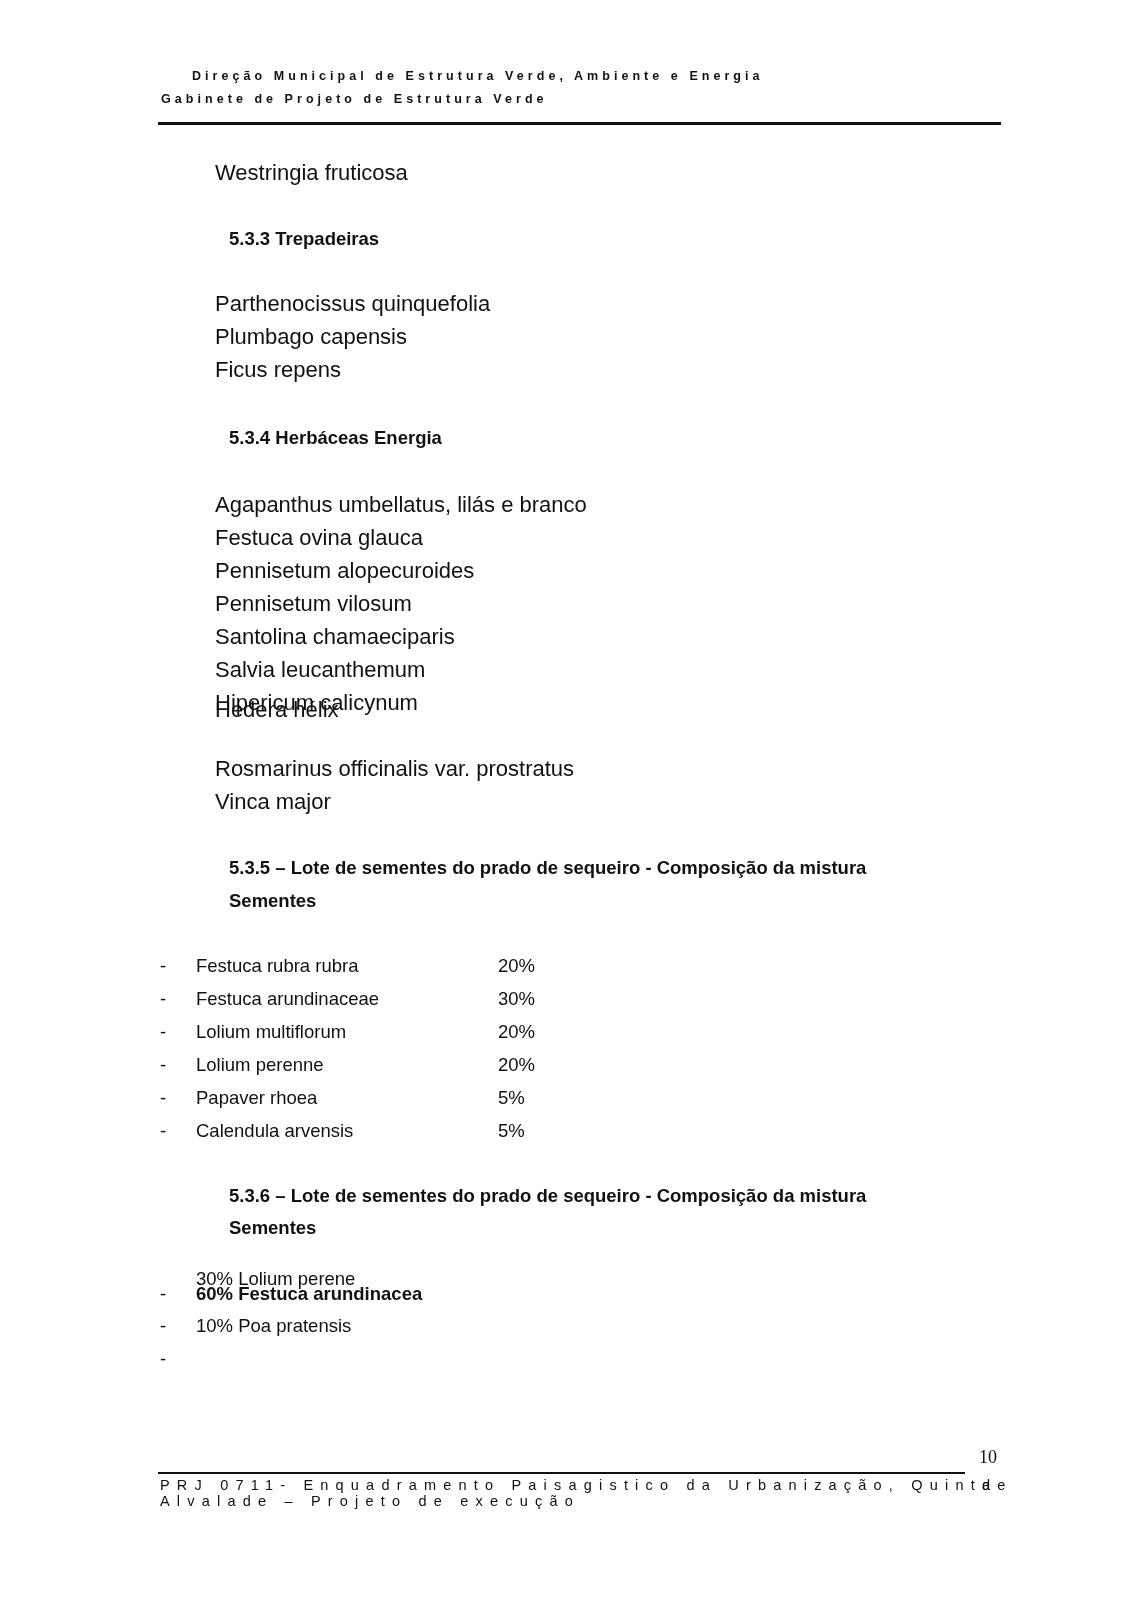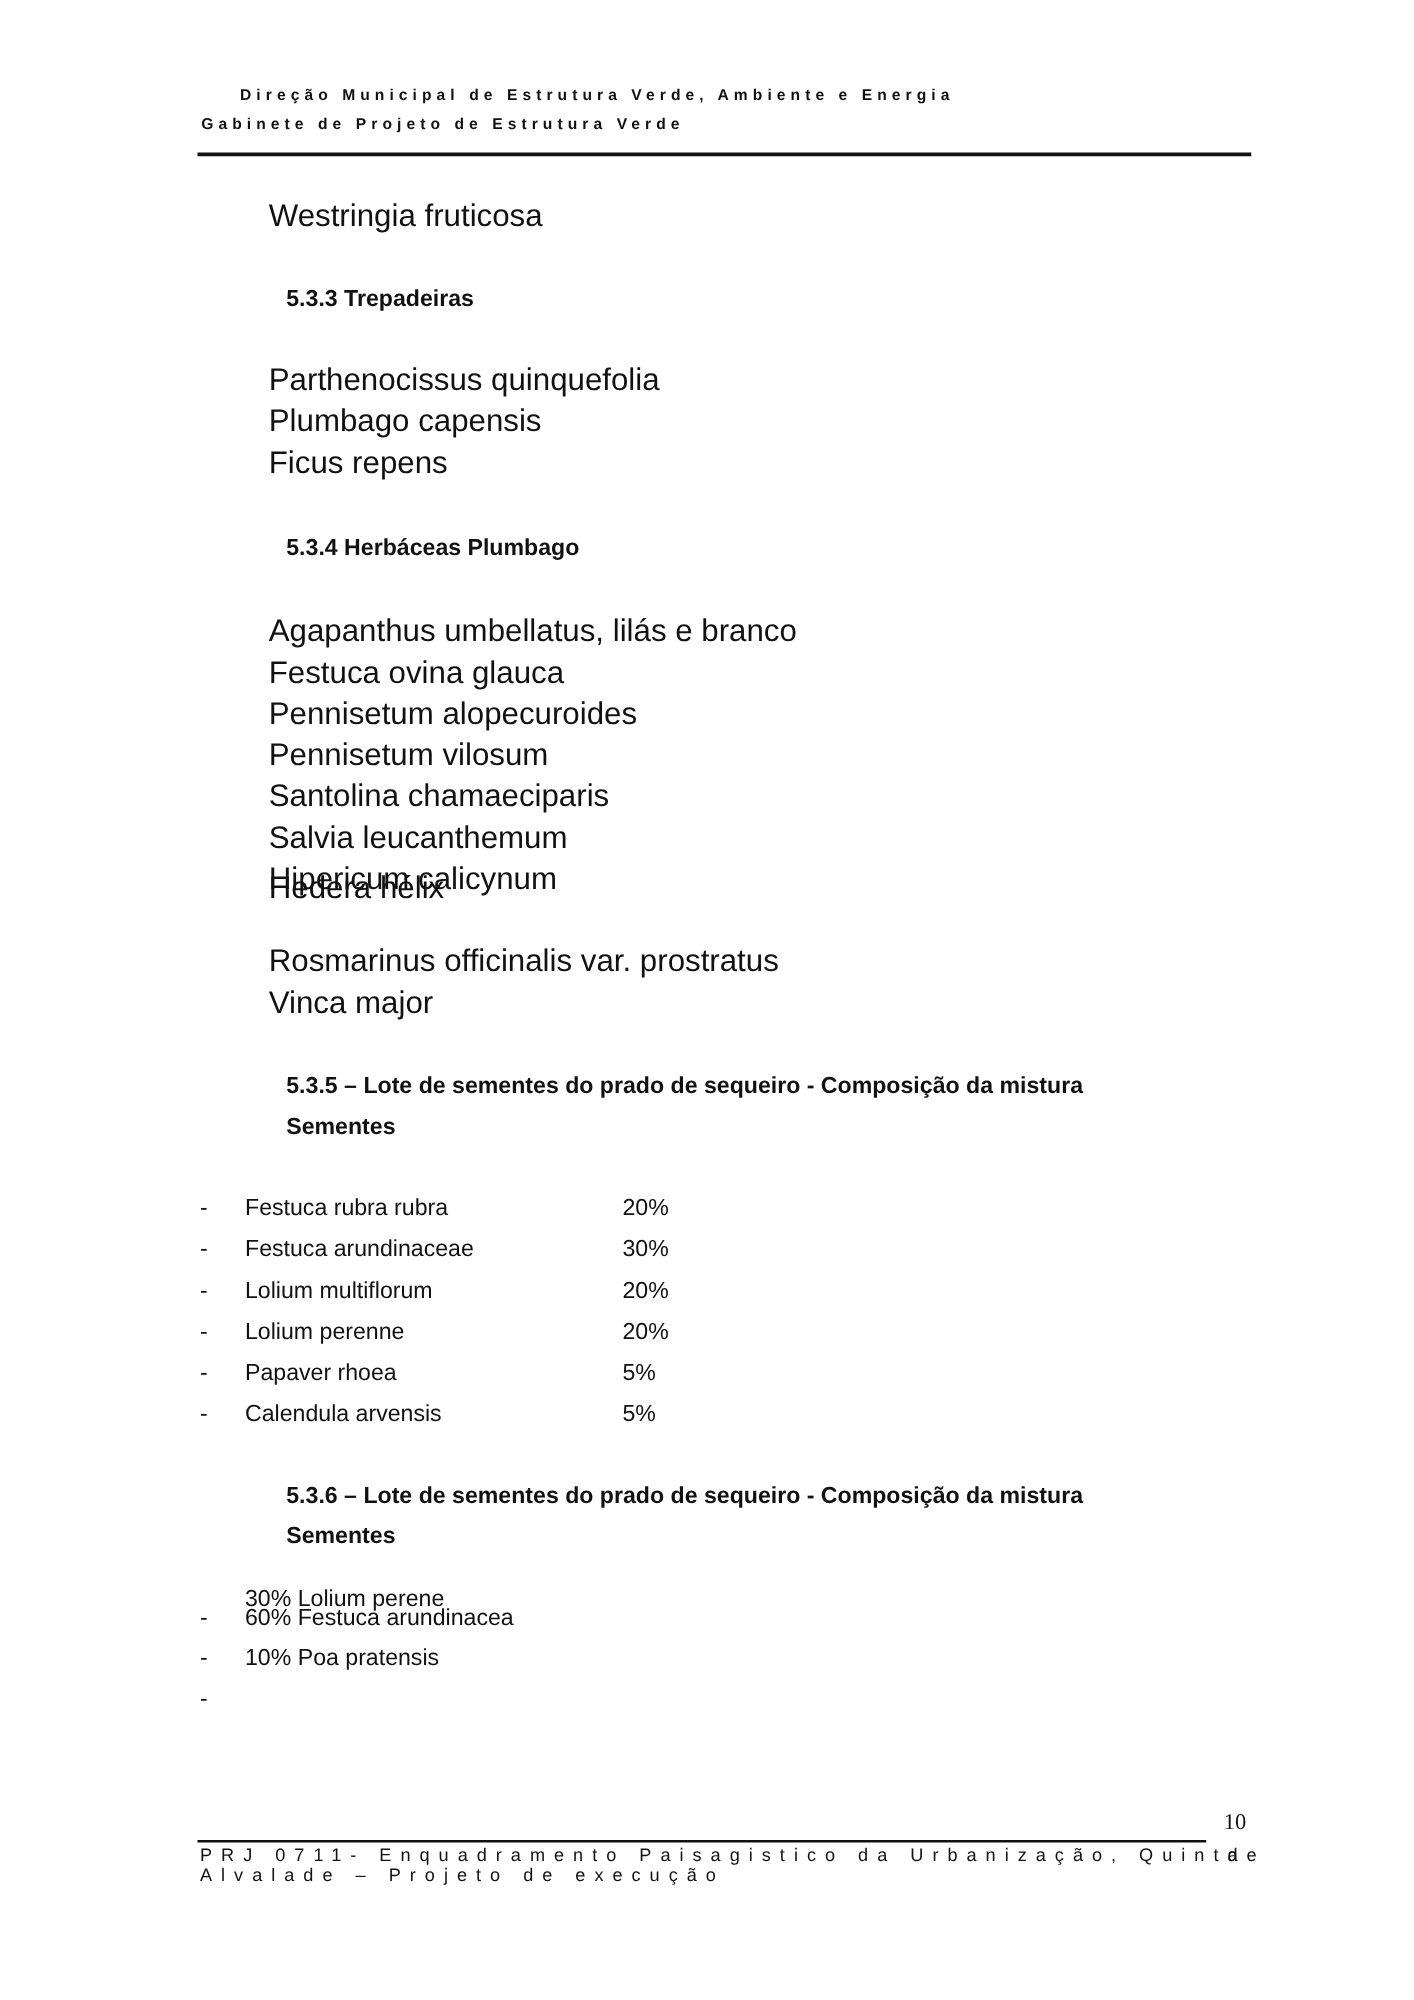--- a/index.html
+++ b/index.html
@@ -1,21 +1,21 @@
 <!DOCTYPE html>
 <html><head>
 <meta charset="utf-8">
 <style>
   html, body { margin: 0; padding: 0; background: #ffffff; }
   body { width: 1131px; height: 1600px; position: relative; overflow: hidden;
          font-family: "Liberation Sans", sans-serif; color: #111111; }
   .abs { position: absolute; white-space: nowrap; }
   .hdr { font-size: 12.5px; font-weight: bold; letter-spacing: 4.05px; left: 161px; line-height: 16px; }
   .rule-top { position: absolute; left: 158px; top: 122px; width: 843px; height: 3px; background: #111; }
-  .txt { font-size: 25px; line-height: 22px; left: 215px; }
+  .txt { font-size: 22px; line-height: 22px; left: 215px; }
   .h { font-size: 18.5px; line-height: 22px; font-weight: bold; left: 229px; }
   .dash { font-size: 18.5px; line-height: 22px; left: 160px; }
   .seed { font-size: 18.5px; line-height: 22px; left: 196px; }
   .pct { font-size: 18.5px; line-height: 22px; left: 498px; }
   .rule-bot { position: absolute; left: 158px; top: 1472px; width: 807px; height: 2px; background: #111; }
   .pagenum { font-family: "Liberation Serif", serif; font-size: 18px; left: 979px; top: 1447px; line-height: 20px; }
   .ftr { font-size: 14.5px; letter-spacing: 7.2px; left: 160px; line-height: 16px; }
   .ftr-de { font-size: 14.5px; letter-spacing: 7.2px; left: 982px; top: 1477px; line-height: 16px; }
 </style>
 </head>
@@ -25,21 +25,21 @@
 <div class="abs hdr" style="top:91px;">Gabinete de Projeto de Estrutura Verde</div>
 <div class="rule-top"></div>
 
 <div class="abs txt" style="top:162px;">Westringia fruticosa</div>
 
 <div class="abs h" style="top:228px;">5.3.3 Trepadeiras</div>
 <div class="abs txt" style="top:293px;">Parthenocissus quinquefolia</div>
 <div class="abs txt" style="top:326px;">Plumbago capensis</div>
 <div class="abs txt" style="top:359px;">Ficus repens</div>
 
-<div class="abs h" style="top:427px;">5.3.4 Herbáceas Plumbago</div>
+<div class="abs h" style="top:427px;">5.3.4 Herbáceas Energia</div>
 <div class="abs txt" style="top:494px;">Agapanthus umbellatus, lilás e branco</div>
 <div class="abs txt" style="top:527px;">Festuca ovina glauca</div>
 <div class="abs txt" style="top:560px;">Pennisetum alopecuroides</div>
 <div class="abs txt" style="top:593px;">Pennisetum vilosum</div>
 <div class="abs txt" style="top:626px;">Santolina chamaeciparis</div>
 <div class="abs txt" style="top:659px;">Salvia leucanthemum</div>
 <div class="abs txt" style="top:692px;">Hipericum calicynum</div>
 <div class="abs txt" style="top:699px;">Hedera hélix</div>
 <div class="abs txt" style="top:758px;">Rosmarinus officinalis var. prostratus</div>
 <div class="abs txt" style="top:791px;">Vinca major</div>
@@ -68,21 +68,21 @@
 <div class="abs pct" style="top:1087px;">5%</div>
 
 <div class="abs dash" style="top:1120px;">-</div>
 <div class="abs seed" style="top:1120px;">Calendula arvensis</div>
 <div class="abs pct" style="top:1120px;">5%</div>
 
 <div class="abs h" style="top:1185px;">5.3.6 – Lote de sementes do prado de sequeiro - Composição da mistura</div>
 <div class="abs h" style="top:1217px;">Sementes</div>
 
 <div class="abs dash" style="top:1283px;">-</div>
-<div class="abs seed" style="top:1283px;">60% Festuca arundinacea</div>
+<div class="abs seed" style="top:1283px;font-weight:bold;">60% Festuca arundinacea</div>
 <div class="abs dash" style="top:1315px;">-</div>
 <div class="abs seed" style="top:1315px;">10% Poa pratensis</div>
 <div class="abs dash" style="top:1348px;">-</div>
 <div class="abs seed" style="top:1268px;">30% Lolium perene</div>
 
 <div class="abs pagenum">10</div>
 <div class="rule-bot"></div>
 <div class="abs ftr" style="top:1477px;">PRJ 0711- Enquadramento Paisagistico da Urbanização, Quinta</div>
 <div class="abs ftr-de">de</div>
 <div class="abs ftr" style="top:1493px;">Alvalade – Projeto de execução</div>

